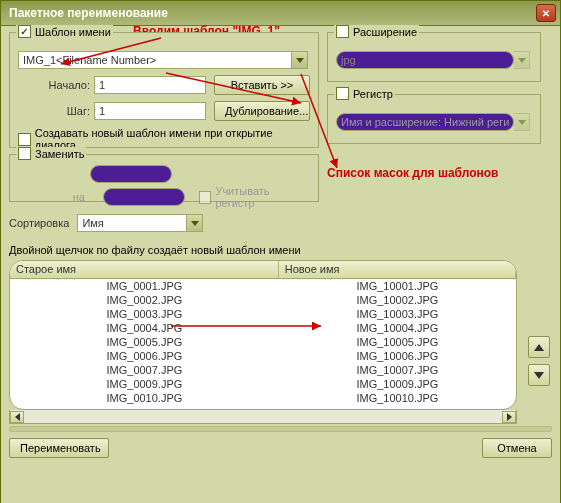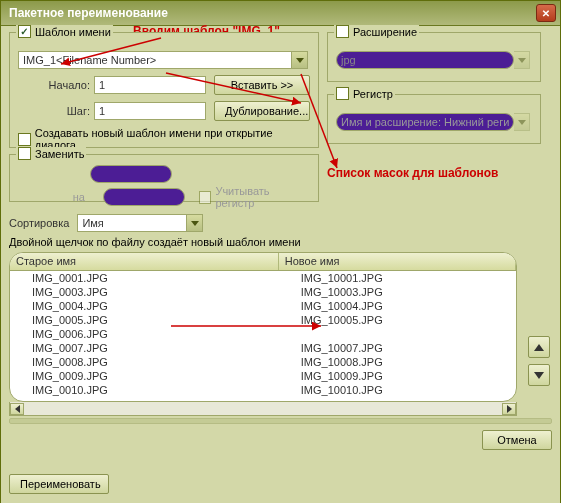--- a/index.html
+++ b/index.html
@@ -21,21 +21,21 @@
   .btn { border: 1px solid #8a9350; background: linear-gradient(#eef0d0,#cfd69e); height: 20px; padding: 0 10px; cursor: pointer; border-radius: 2px; }
   .upper { display: flex; gap: 8px; }
   .left-col { width: 310px; }
   .right-col { width: 214px; display: flex; flex-direction: column; gap: 6px; }
   .group.small { min-height: 46px; }
   .tbl-wrap { border: 1px solid #9fa76a; background: #fff; margin-top: 4px; height: 150px; overflow: hidden; position: relative; }
   .tbl-head { display: flex; background: linear-gradient(#eef0d0,#d6db9f); border-bottom: 1px solid #9fa76a; height: 18px; }
   .tbl-head div { padding: 2px 6px; border-right: 1px solid #b0b97a; font-weight: normal; color: #333; }
   .tbl-body { overflow: auto; height: 130px; }
   .tbl-row { display: flex; }
-  .tbl-row div { padding: 1px 22px; color: #333; white-space: nowrap; }
+  .tbl-row div { padding: 1px 4px; color: #333; white-space: nowrap; text-align: center; }
   .col-old { width: 272px; }
   .col-new { width: 240px; }
   .splitter { height: 6px; background: #b0b97a; margin-top: 2px; border: 1px solid #8a9350; border-radius: 2px; opacity: .4; }
   .vbtns { position: absolute; right: 10px; top: 310px; width: 22px; display: flex; flex-direction: column; gap: 6px; }
   .vbtn { width: 22px; height: 22px; border: 1px solid #8a9350; background: linear-gradient(#eef0d0,#cfd69e); display: flex; align-items: center; justify-content: center; cursor: pointer; border-radius: 2px; }
   .arrow-up-b { width: 0; height: 0; border-left: 5px solid transparent; border-right: 5px solid transparent; border-bottom: 7px solid #333; }
   .arrow-down-b { width: 0; height: 0; border-left: 5px solid transparent; border-right: 5px solid transparent; border-top: 7px solid #333; }
   .footer { display: flex; justify-content: space-between; margin-top: 6px; }
   .annotation { position: absolute; color: #c00; font-weight: bold; font-size: 12px; pointer-events: none; }
   .arrow-svg { position: absolute; pointer-events: none; z-index: 5; }
@@ -138,56 +138,57 @@
     </div>
 
     <div class="row" style="margin-top:6px;">
       <span class="lbl" style="margin-right:8px;">Сортировка</span>
       <input class="input" style="width: 110px;" value="Имя">
       <div class="dd-btn">
           <div class="arrow-down"></div>
         </div>
     </div>
 
-    <div class="row" style="margin-top:4px;">
+    <div class="row" style="margin-top:12px;">
       <span>Двойной щелчок по файлу создаёт новый шаблон имени</span>
     </div>
 
     <div class="tbl-wrap" style="width:508px;border-radius:14px;">
       <div class="tbl-head">
         <div class="col-old">Старое имя</div>
         <div class="col-new">Новое имя</div>
       </div>
       <div class="tbl-body" id="tbl-body">
           <div class="tbl-row">
             <div class="col-old">IMG_0001.JPG</div>
             <div class="col-new">IMG_10001.JPG</div>
           </div>
           <div class="tbl-row">
+            <div class="col-old">IMG_0002.JPG</div>
+            <div class="col-new">IMG_10002.JPG</div>
+          </div>
+          <div class="tbl-row">
             <div class="col-old">IMG_0003.JPG</div>
             <div class="col-new">IMG_10003.JPG</div>
           </div>
           <div class="tbl-row">
             <div class="col-old">IMG_0004.JPG</div>
             <div class="col-new">IMG_10004.JPG</div>
           </div>
           <div class="tbl-row">
             <div class="col-old">IMG_0005.JPG</div>
             <div class="col-new">IMG_10005.JPG</div>
           </div>
           <div class="tbl-row">
             <div class="col-old">IMG_0006.JPG</div>
+            <div class="col-new">IMG_10006.JPG</div>
           </div>
           <div class="tbl-row">
             <div class="col-old">IMG_0007.JPG</div>
             <div class="col-new">IMG_10007.JPG</div>
-          </div>
-          <div class="tbl-row">
-            <div class="col-old">IMG_0008.JPG</div>
-            <div class="col-new">IMG_10008.JPG</div>
           </div>
           <div class="tbl-row">
             <div class="col-old">IMG_0009.JPG</div>
             <div class="col-new">IMG_10009.JPG</div>
           </div>
           <div class="tbl-row">
             <div class="col-old">IMG_0010.JPG</div>
             <div class="col-new">IMG_10010.JPG</div>
           </div>
         </div>
@@ -207,21 +208,21 @@
           <div class="arrow-up-b"></div>
         </div>
       <div class="vbtn">
           <div class="arrow-down-b"></div>
         </div>
     </div>
 
     <div class="splitter"></div>
 
     <div class="footer">
-      <button class="btn" style="width:100px;margin-top:44px;">Переименовать</button>
+      <button class="btn" style="width:100px;">Переименовать</button>
       <button class="btn" style="width:70px;">Отмена</button>
     </div>
 
     <svg class="arrow-svg" style="left:0;top:0;" width="540" height="260">
       <defs>
           <marker id="ah" markerWidth="8" markerHeight="8" refX="6" refY="3" orient="auto">
             <path d="M0,0 L6,3 L0,6 Z" fill="#c00"></path>
           </marker>
         </defs>
       <line x1="160" y1="12" x2="60" y2="38" stroke="#c00" stroke-width="1.5" marker-end="url(#ah)"></line>

